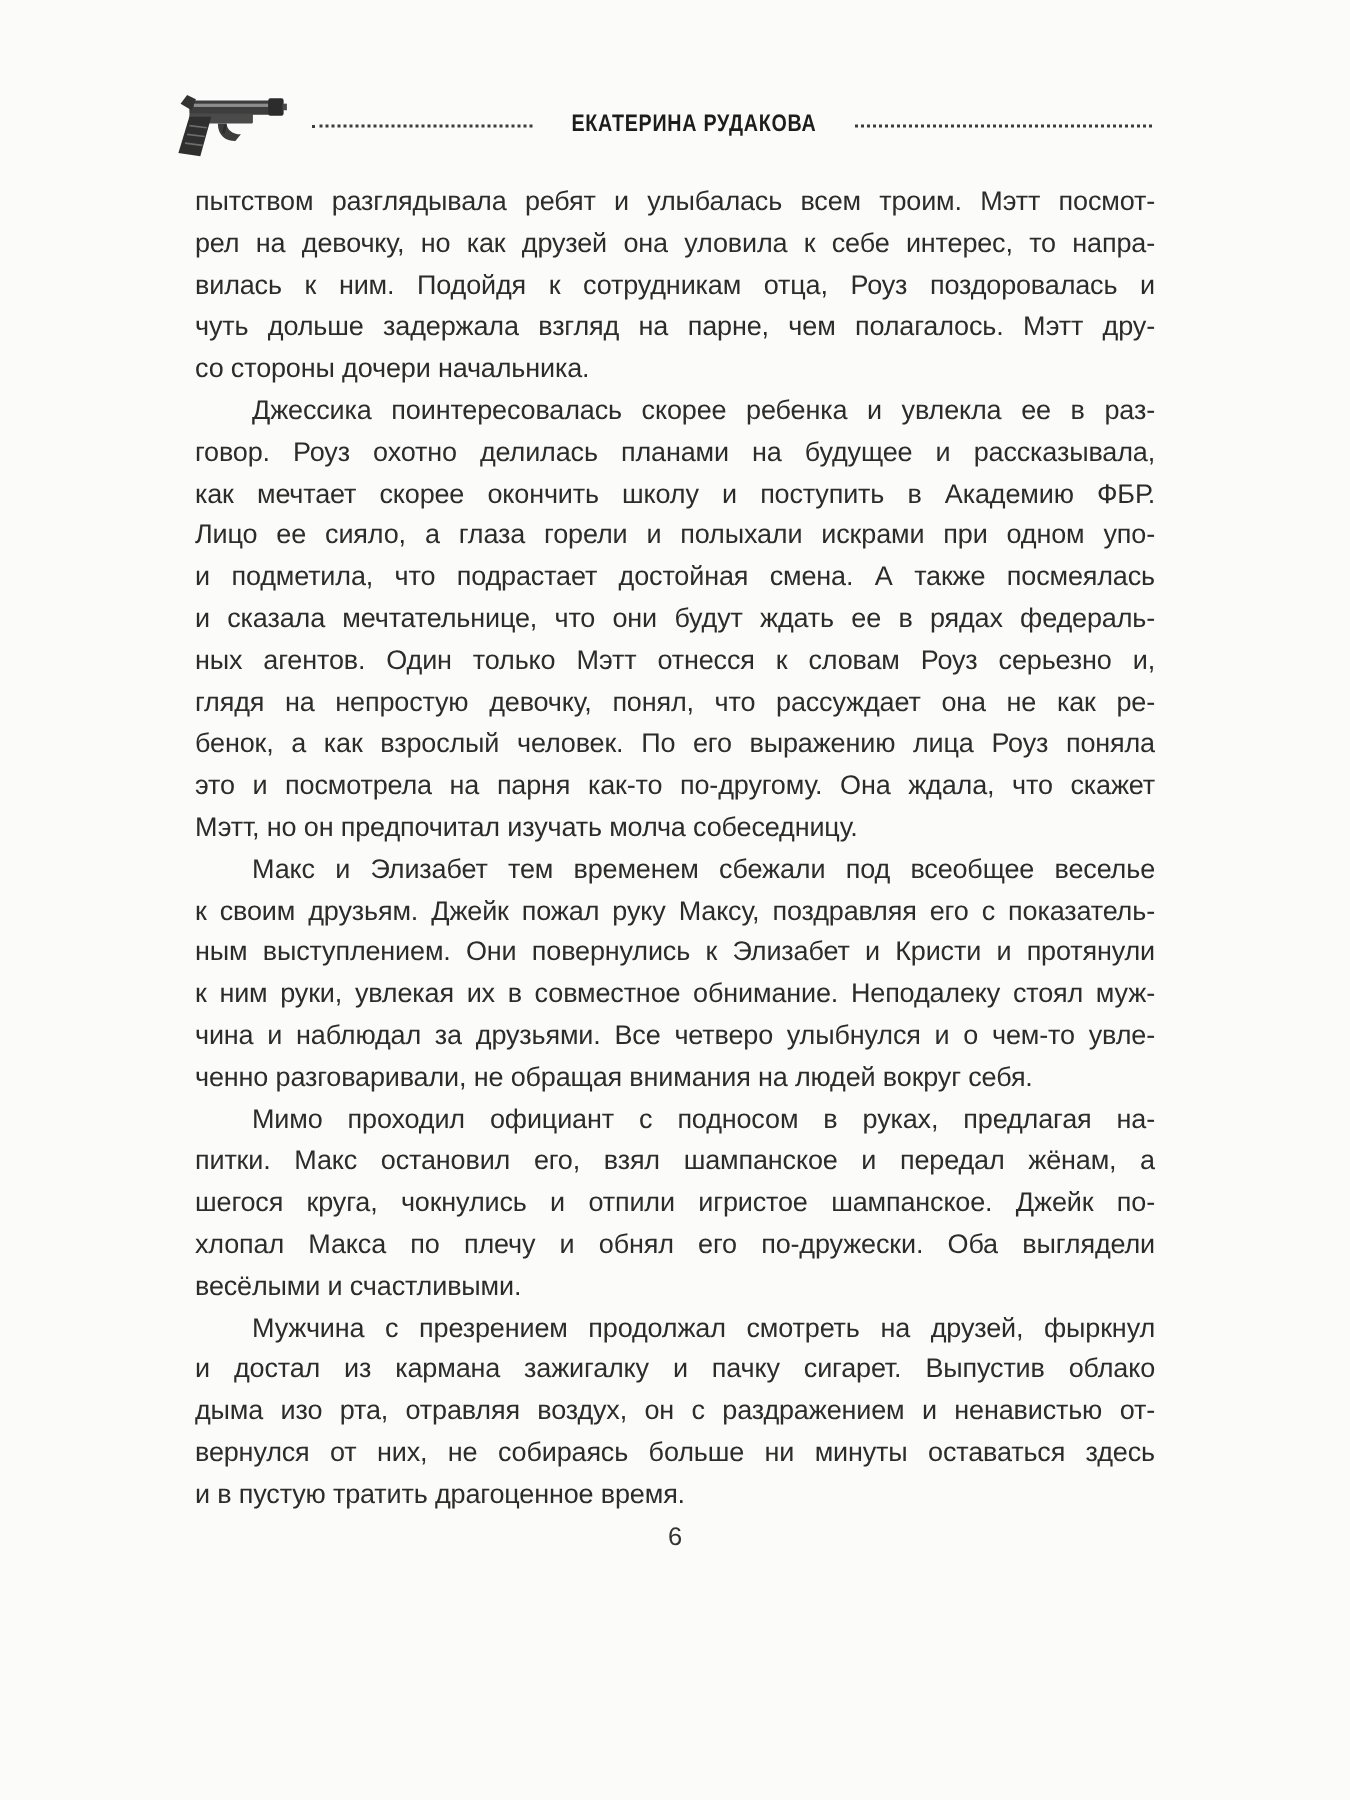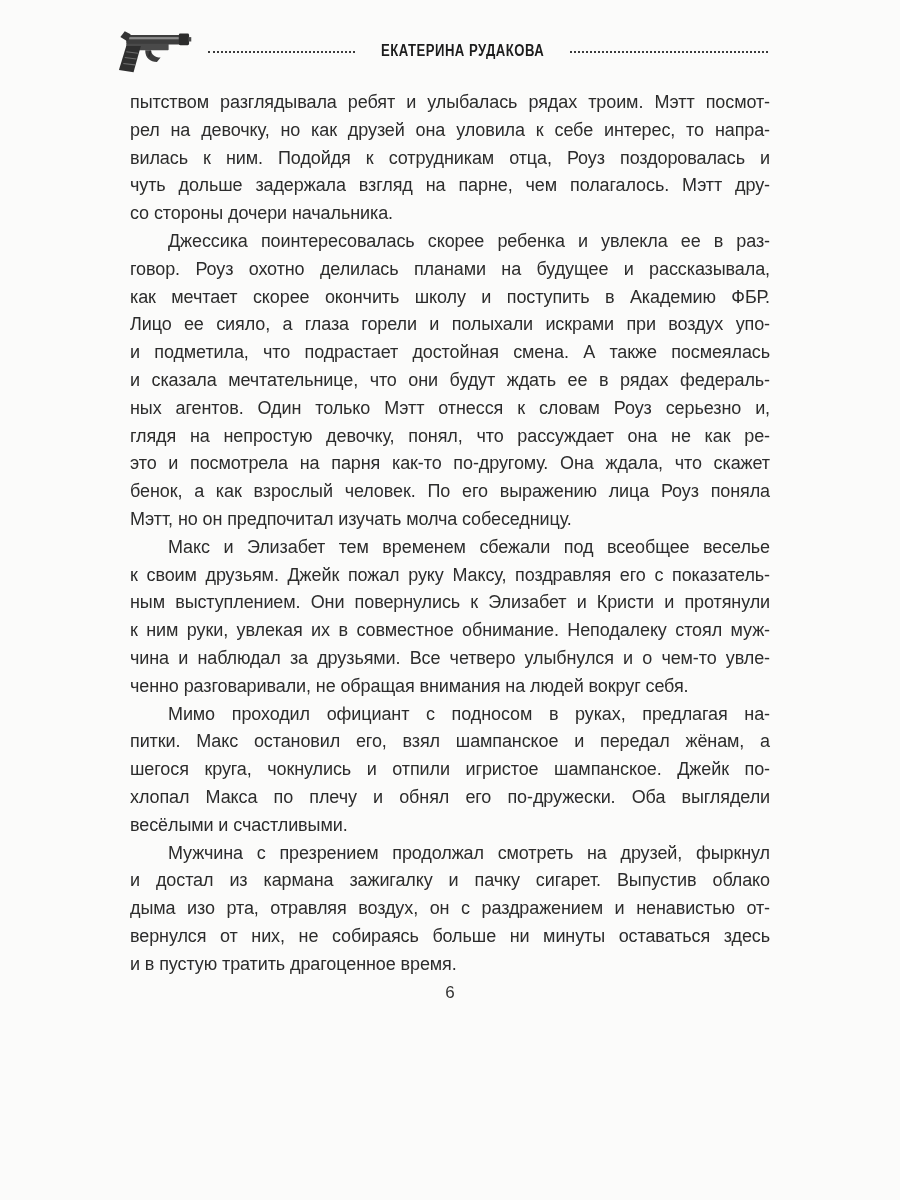--- a/index.html
+++ b/index.html
@@ -13,21 +13,21 @@
     font-family: "Liberation Sans", "DejaVu Sans", sans-serif;
     color: #2b2b2b;
     overflow: hidden;
   }
   .book-page {
     width: 640px;
     margin: 0 auto;
   }
   
   .page-header {
-    padding-top: 22px;
+    padding-top: 54px;
     display: flex;
     align-items: center;
     height: 58px;
     margin-left: -14px;
     margin-right: 0;
   }
   .pistol-icon {
     flex: 0 0 auto;
     width: 76px;
     height: 56px;
@@ -112,37 +112,37 @@
         <line x1="47" y1="37" x2="45" y2="45" stroke="#2c2c2c" stroke-width="2.5"></line>
       </svg>
     </span>
     <span class="dotted left"></span>
     <span class="author-name">ЕКАТЕРИНА РУДАКОВА</span>
     <span class="dotted right"></span>
   </header>
 
   <main class="page-text">
       <div class="paragraph">
-        <div class="line fill">пытством разглядывала ребят и улыбалась рядах троим. Мэтт посмот-</div>
+        <div class="line fill">пытством разглядывала ребят и улыбалась всем троим. Мэтт посмот-</div>
         <div class="line fill">рел на девочку, но как друзей она уловила к себе интерес, то напра-</div>
         <div class="line fill">вилась к ним. Подойдя к сотрудникам отца, Роуз поздоровалась и</div>
         <div class="line fill">чуть дольше задержала взгляд на парне, чем полагалось. Мэтт дру-</div>
         <div class="line">со стороны дочери начальника.</div>
       </div>
       <div class="paragraph">
         <div class="line fill first">Джессика поинтересовалась скорее ребенка и увлекла ее в раз-</div>
         <div class="line fill">говор. Роуз охотно делилась планами на будущее и рассказывала,</div>
         <div class="line fill">как мечтает скорее окончить школу и поступить в Академию ФБР.</div>
-        <div class="line fill">Лицо ее сияло, а глаза горели и полыхали искрами при воздух упо-</div>
+        <div class="line fill">Лицо ее сияло, а глаза горели и полыхали искрами при одном упо-</div>
         <div class="line fill">и подметила, что подрастает достойная смена. А также посмеялась</div>
         <div class="line fill">и сказала мечтательнице, что они будут ждать ее в рядах федераль-</div>
         <div class="line fill">ных агентов. Один только Мэтт отнесся к словам Роуз серьезно и,</div>
         <div class="line fill">глядя на непростую девочку, понял, что рассуждает она не как ре-</div>
+        <div class="line fill">бенок, а как взрослый человек. По его выражению лица Роуз поняла</div>
         <div class="line fill">это и посмотрела на парня как-то по-другому. Она ждала, что скажет</div>
-        <div class="line fill">бенок, а как взрослый человек. По его выражению лица Роуз поняла</div>
         <div class="line">Мэтт, но он предпочитал изучать молча собеседницу.</div>
       </div>
       <div class="paragraph">
         <div class="line fill first">Макс и Элизабет тем временем сбежали под всеобщее веселье</div>
         <div class="line fill">к своим друзьям. Джейк пожал руку Максу, поздравляя его с показатель-</div>
         <div class="line fill">ным выступлением. Они повернулись к Элизабет и Кристи и протянули</div>
         <div class="line fill">к ним руки, увлекая их в совместное обнимание. Неподалеку стоял муж-</div>
         <div class="line fill">чина и наблюдал за друзьями. Все четверо улыбнулся и о чем-то увле-</div>
         <div class="line">ченно разговаривали, не обращая внимания на людей вокруг себя.</div>
       </div>

